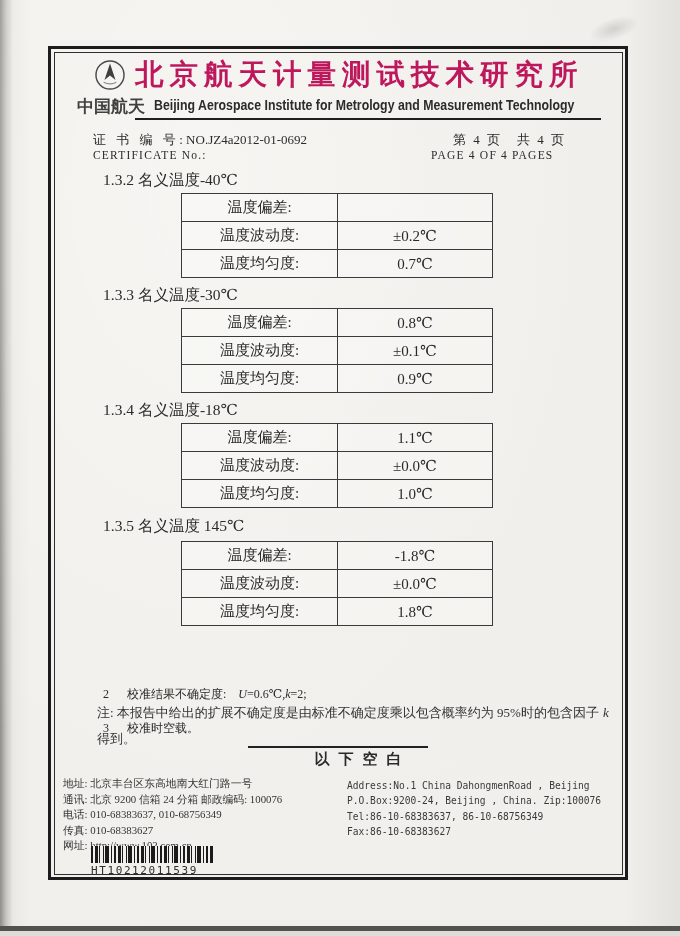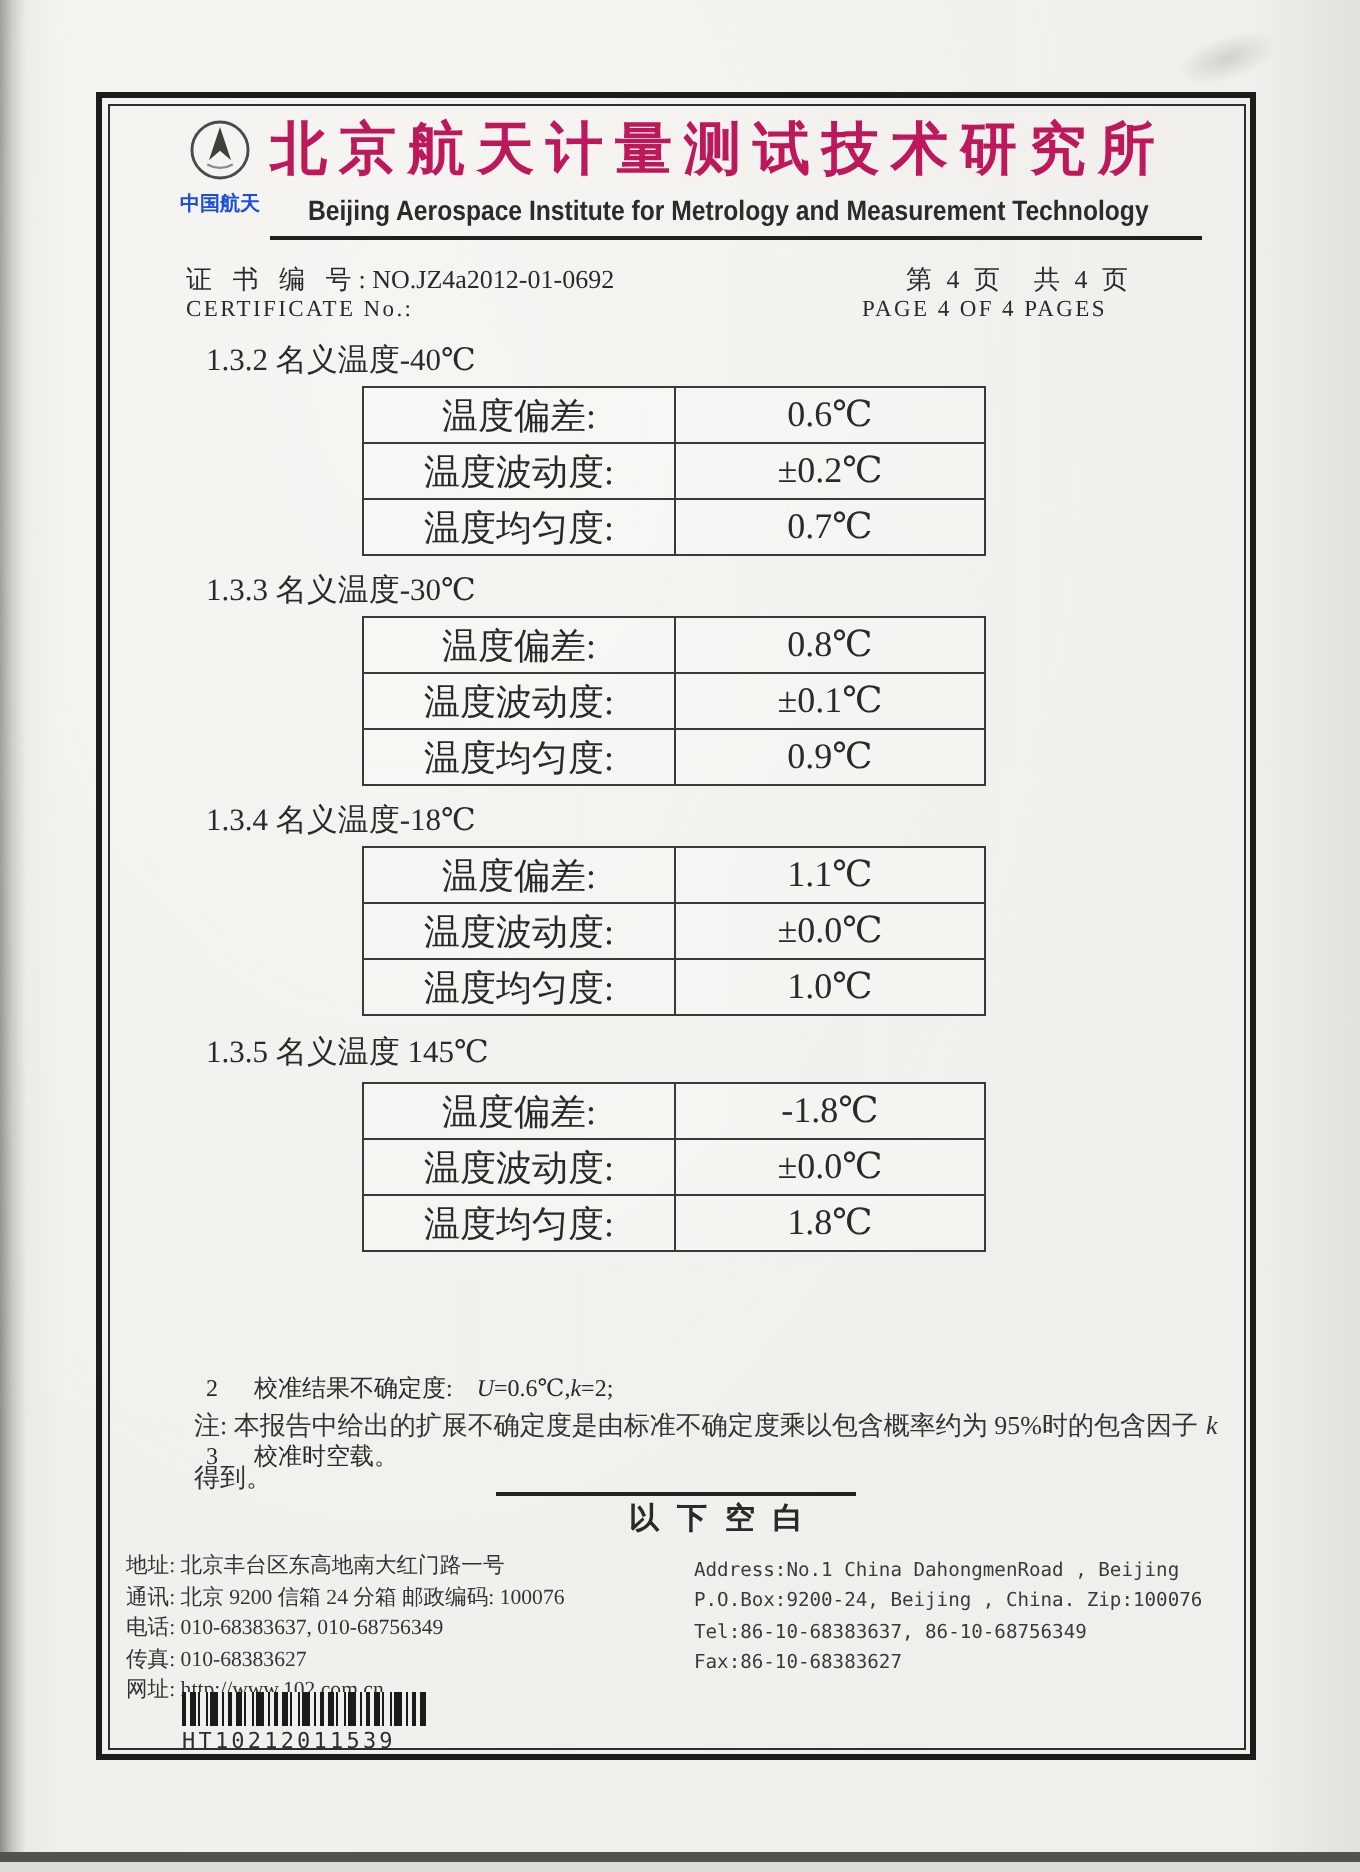--- a/index.html
+++ b/index.html
@@ -29,37 +29,37 @@
     position:absolute;left:48px;top:46px;width:580px;height:834px;
     border:3px solid #1c1c1c;box-sizing:border-box;background:transparent;
   }
   .frame-inner{
     position:absolute;inset:2.5px;border:1.3px solid #2e2e2e;pointer-events:none;
   }
   .abs{position:absolute;}
   
   .logo-svg{left:42px;top:9px;width:34px;height:34px;}
   .logo-label{left:26px;top:46px;width:66px;text-align:center;
-    font-family:"Liberation Sans",sans-serif;font-weight:700;font-size:10px;color:#1d4ed8;white-space:nowrap;}
+    font-family:"Liberation Sans",sans-serif;font-weight:700;font-size:17px;color:#404040;white-space:nowrap;}
   .title-cn{left:84px;top:7px;font-family:"Liberation Sans",sans-serif;font-weight:700;
     font-size:28.5px;letter-spacing:6px;white-space:nowrap;color:#be185d;}
   .title-en{left:103px;top:48px;font-family:"Liberation Sans",sans-serif;font-weight:700;
     font-size:14px;white-space:nowrap;color:#2b2b2b;transform:scaleX(.88);transform-origin:left;}
   .head-rule{left:84px;top:69px;width:466px;border-top:2.6px solid #1f1f1f;height:0;}
   .cert-cn{left:42px;top:82px;font-size:13px;white-space:nowrap;}
   .cert-cn .lbl{letter-spacing:3.5px;}
   .cert-en{left:42px;top:100px;font-size:11.5px;letter-spacing:1.2px;white-space:nowrap;}
   .page-cn{left:402px;top:82px;font-size:13px;letter-spacing:2px;white-space:nowrap;}
   .page-en{left:380px;top:100px;font-size:11.5px;letter-spacing:1.2px;white-space:nowrap;}
   
   .sec-head{left:52px;font-size:15.5px;white-space:nowrap;}
   .vtable{left:130px;width:312px;border:1.5px solid #3a3a3a;box-sizing:border-box;background:rgba(255,255,255,.25);}
   .vrow{display:flex;height:27px;}
   .vrow + .vrow{border-top:1.3px solid #3a3a3a;}
-  .vcell{display:flex;align-items:center;justify-content:center;font-size:18px;box-sizing:border-box;}
+  .vcell{display:flex;align-items:center;justify-content:center;font-size:15px;box-sizing:border-box;}
   .vcell.lab{width:156px;border-right:1.3px solid #3a3a3a;}
   .vcell.val{flex:1;}
   
   .stmt{left:52px;font-size:12px;white-space:nowrap;margin-top:45px;}
   .stmt .num{display:inline-block;margin-right:18px;}
   .it{font-style:italic;}
   .note{left:46px;font-size:13px;white-space:nowrap;color:#333;}
   .blank-wrap{left:0;right:0;text-align:center;}
   .blank-line{width:180px;margin:0 auto;border-top:2.2px solid #222;height:0;}
   .blank-text{margin-top:2px;font-size:15px;font-weight:700;letter-spacing:9px;text-indent:9px;padding-left:40px;}
@@ -101,21 +101,20 @@
 
   <div class="abs cert-cn"><span class="lbl">证 书 编 号</span><span>: NO.JZ4a2012-01-0692</span></div>
   <div class="abs cert-en">CERTIFICATE  No.:</div>
   <div class="abs page-cn">第 4 页　共 4 页</div>
   <div class="abs page-en">PAGE 4 OF 4 PAGES</div>
 
   <div class="abs sec-head" style="top:121px">1.3.2 名义温度-40℃</div>
   <div class="abs vtable" style="top:144px">
     <div class="vrow">
       <div class="vcell lab">温度偏差:</div>
-      <div class="vcell val">0.6℃</div>
     </div>
     <div class="vrow">
       <div class="vcell lab">温度波动度:</div>
       <div class="vcell val">±0.2℃</div>
     </div>
     <div class="vrow">
       <div class="vcell lab">温度均匀度:</div>
       <div class="vcell val">0.7℃</div>
     </div>
   </div>

